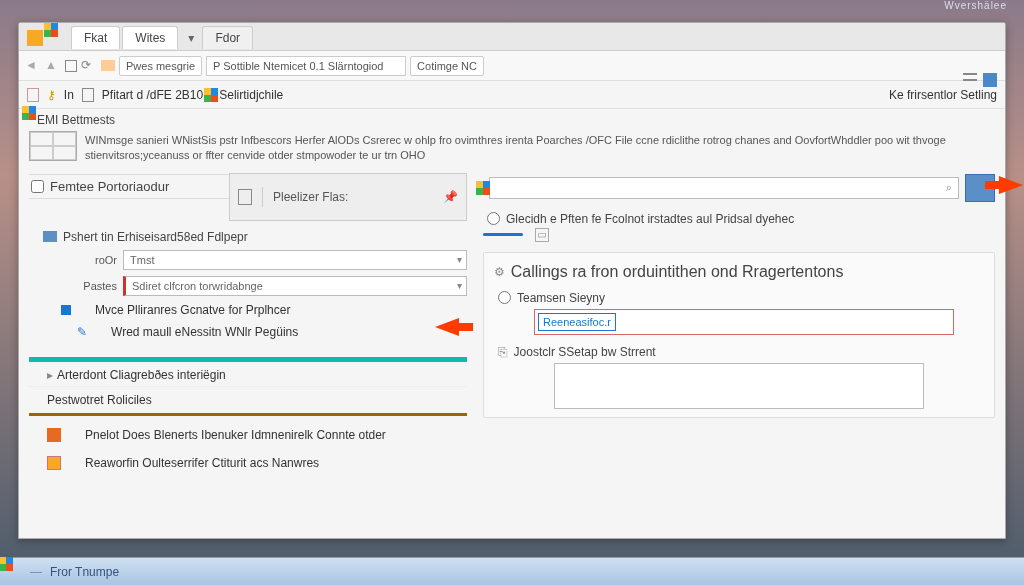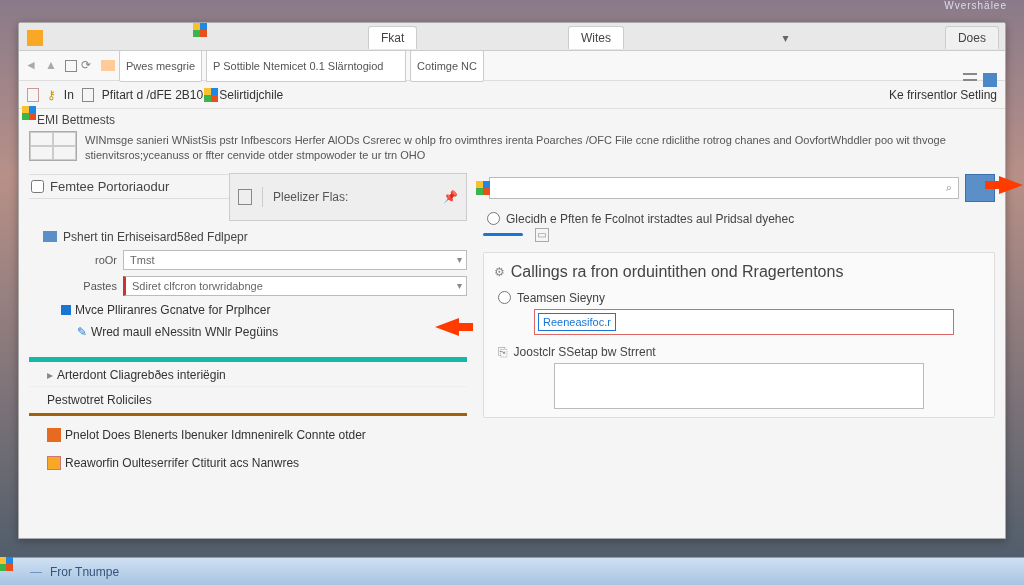--- a/index.html
+++ b/index.html
@@ -20,21 +20,20 @@
   border-radius: 3px 3px 0 0;
   box-shadow: 0 2px 8px rgba(0,0,0,0.3);
 }
 .tab-bar {
   display: flex;
   align-items: center;
   height: 28px;
   padding: 2px 4px 0 4px;
   background: #e8e8e8;
   border-bottom: 1px solid #ccc;
-  justify-content: space-between;
 }
 .tab-bar .icon { width: 16px; height: 16px; margin: 0 4px; display: inline-block; }
 .tab {
   padding: 4px 12px;
   margin-right: 2px;
   background: #fff;
   border: 1px solid #ccc;
   border-bottom: none;
   border-radius: 3px 3px 0 0;
   font-size: 12px;
@@ -43,21 +42,21 @@
 .tab-drop { padding: 4px 8px; color: #666; }
 .tab.inactive { background: #f0f0f0; }
 .address-bar {
   display: flex; align-items: center;
   height: 30px; padding: 2px 6px;
   background: #f8f8f8; border-bottom: 1px solid #ddd;
   gap: 4px;
 }
 .address-bar .icon { width: 16px; height: 16px; }
 .address-input, .address-seg {
-  height: 32px; border: 1px solid #ccc; background: #fff;
+  height: 20px; border: 1px solid #ccc; background: #fff;
   font-size: 11px; padding: 0 6px; color: #555;
   display: flex; align-items: center;
 }
 .address-seg { border-radius: 2px; }
 .address-input { flex: 0 0 170px; }
 .toolbar-row {
   display: flex; align-items: center;
   height: 28px; padding: 2px 8px; gap: 8px;
   border-bottom: 1px solid #e0e0e0;
 }
@@ -93,21 +92,21 @@
 .combo {
   flex: 1; height: 20px; border: 1px solid #bbb; background: #fff;
   display: flex; align-items: center; padding: 0 6px; font-size: 11px;
   position: relative; color: #666;
 }
 .combo::after {
   content: "▾"; position: absolute; right: 4px; color: #888; font-size: 10px;
 }
 .bullet-row {
   display: flex; align-items: center; padding: 4px 0 4px 32px;
-  font-size: 12px; color: #333; gap: 4px;
+  font-size: 12px; color: #333; gap: 24px;
 }
 .sq-blue { width: 10px; height: 10px; background: #1976d2; }
 .sq-orange { width: 14px; height: 14px; background: #e66a1f; }
 .sq-yellow { width: 14px; height: 14px; background: #f9a825; border: 1px solid #c77; }
 .plain-row {
   padding: 4px 0 4px 18px; font-size: 12px; color: #333;
 }
 .tool-box {
   display: flex; align-items: center; gap: 10px;
   border: 1px solid #ccc; background: #eee;
@@ -197,21 +196,21 @@
 <div class="top-strip">Wvershälee</div>
 
 <div class="window">
 
   <div class="tab-bar">
     <span class="icon" style="background:#f9a825"></span>
     <span class="icon"><span class="sq-multi"><span></span><i></i></span></span>
     <div class="tab">Fkat</div>
     <div class="tab">Wites</div>
     <div class="tab-drop">▾</div>
-    <div class="tab inactive">Does</div>
+    <div class="tab inactive">Fdor</div>
   </div>
 
   <div class="address-bar">
     <span class="icon" style="color:#aaa">◄</span>
     <span class="icon" style="color:#aaa">▲</span>
     <span class="icon" style="border:1px solid #888;width:12px;height:12px"></span>
     <span class="icon" style="color:#888">⟳</span>
     <span class="icon" style="background:#fc9;width:14px;height:11px"></span>
     <div class="address-seg">Pwes mesgrie</div>
     <div class="address-input" style="flex:0 0 200px">P Sottible Ntemicet 0.1 Slärntogiod</div>

